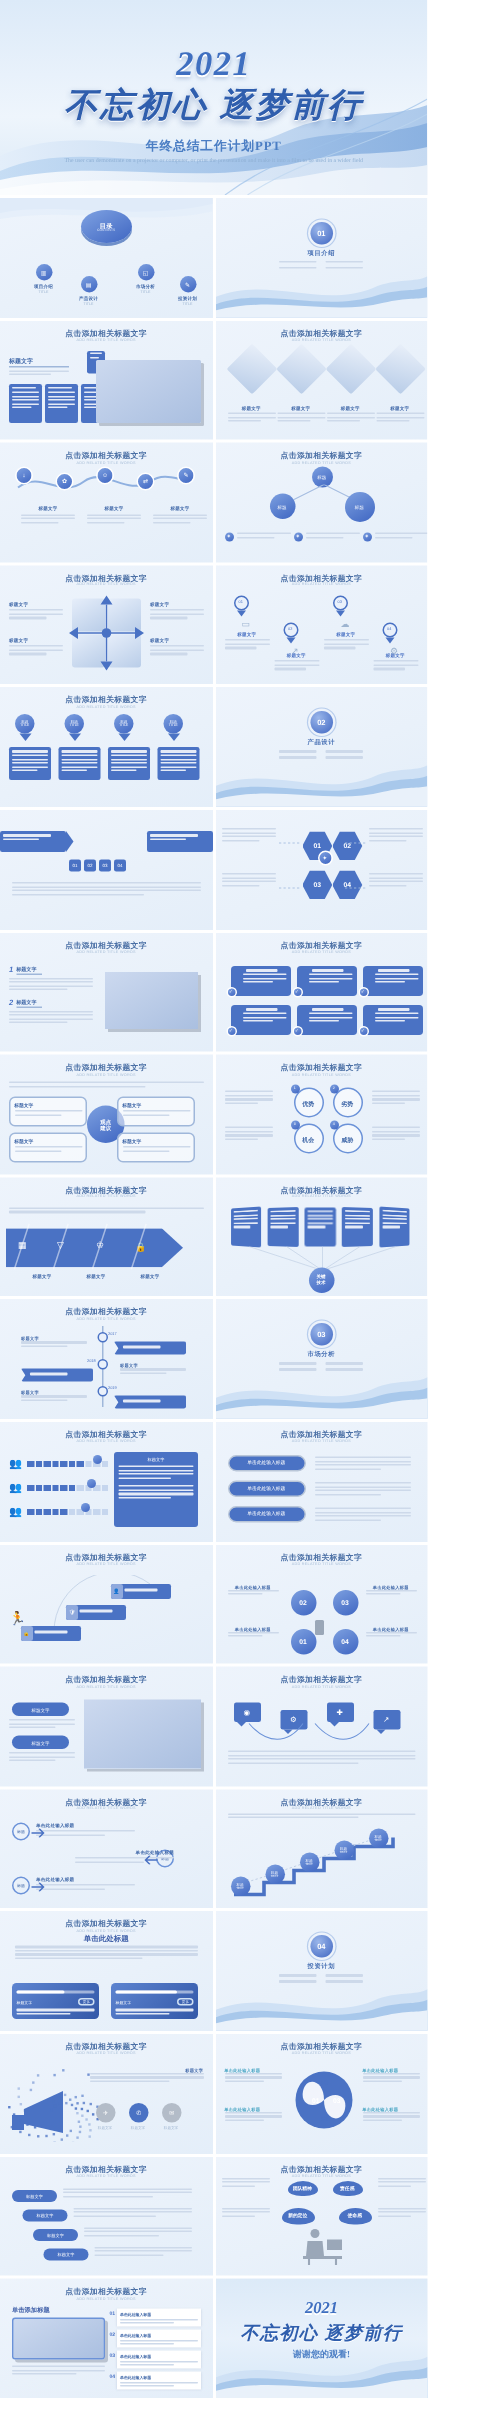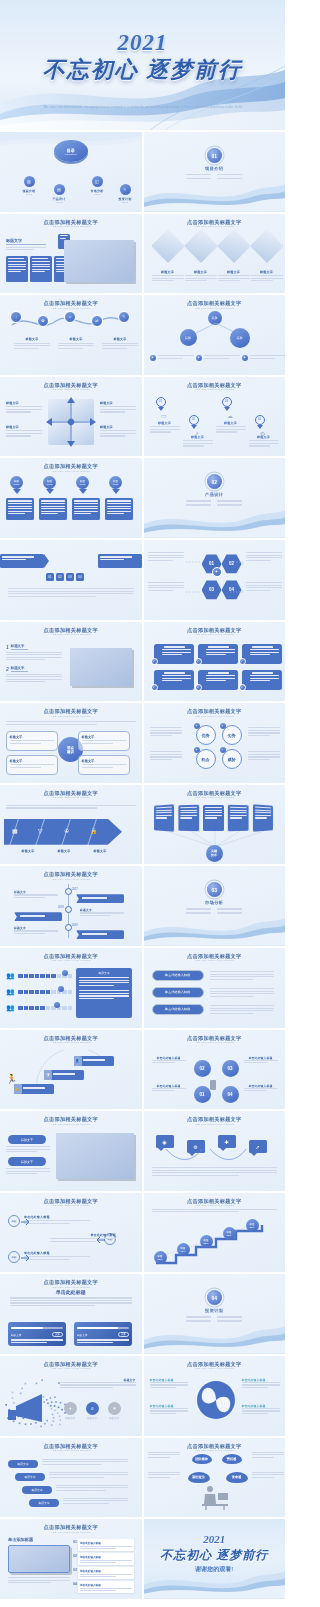--- a/index.html
+++ b/index.html
@@ -85,20 +85,21 @@
       </defs>
       <path d="M0,44 C60,16 130,56 190,28 C225,12 258,20 285,10 L285,70 L0,70 Z" fill="url(#hw2)" opacity=".95"></path>
       <path d="M0,54 C55,30 120,62 185,38 C222,24 255,32 285,22 L285,70 L0,70 Z" fill="url(#hw1)" opacity=".75"></path>
       <path d="M0,60 C70,44 125,66 200,48 C235,40 260,44 285,38 L285,70 L0,70 Z" fill="url(#hw3)" opacity=".85"></path>
       <path d="M0,66 C80,52 140,70 210,56 C245,49 265,54 285,50 L285,70 L0,70 Z" fill="#ffffff" opacity=".6"></path>
       <path d="M150,70 C190,40 235,34 285,6" stroke="#9cc0e8" stroke-width=".8" fill="none" opacity=".7"></path>
       <path d="M165,70 C205,44 245,38 285,16" stroke="#bcd6f0" stroke-width=".7" fill="none" opacity=".7"></path>
     </svg>
     <div class="hero-year">2021</div>
     <div class="hero-main">不忘初心 逐梦前行</div>
+    <div class="hero-sub">年终总结工作计划PPT</div>
     <div class="hero-eng">The user can demonstrate on a projector or computer, or print the presentation and make it into a film to be used in a wider field</div>
   </div>
 
   <div class="grid" id="grid">
       <div class="slide">
   <svg style="position:absolute;top:0;left:0;width:100%;height:22px" viewBox="0 0 142 22" preserveAspectRatio="none">
     <path d="M0,10 C40,2 90,16 142,4 L142,0 L0,0 Z" fill="#cfe1f5"></path>
     <path d="M0,14 C45,6 95,19 142,9 L142,0 L0,0 Z" fill="#e4eefa" opacity=".8"></path>
   </svg>
   <div style="position:absolute;left:50%;top:8px;transform:translateX(-50%);width:34px;height:22px;border-radius:50%;

